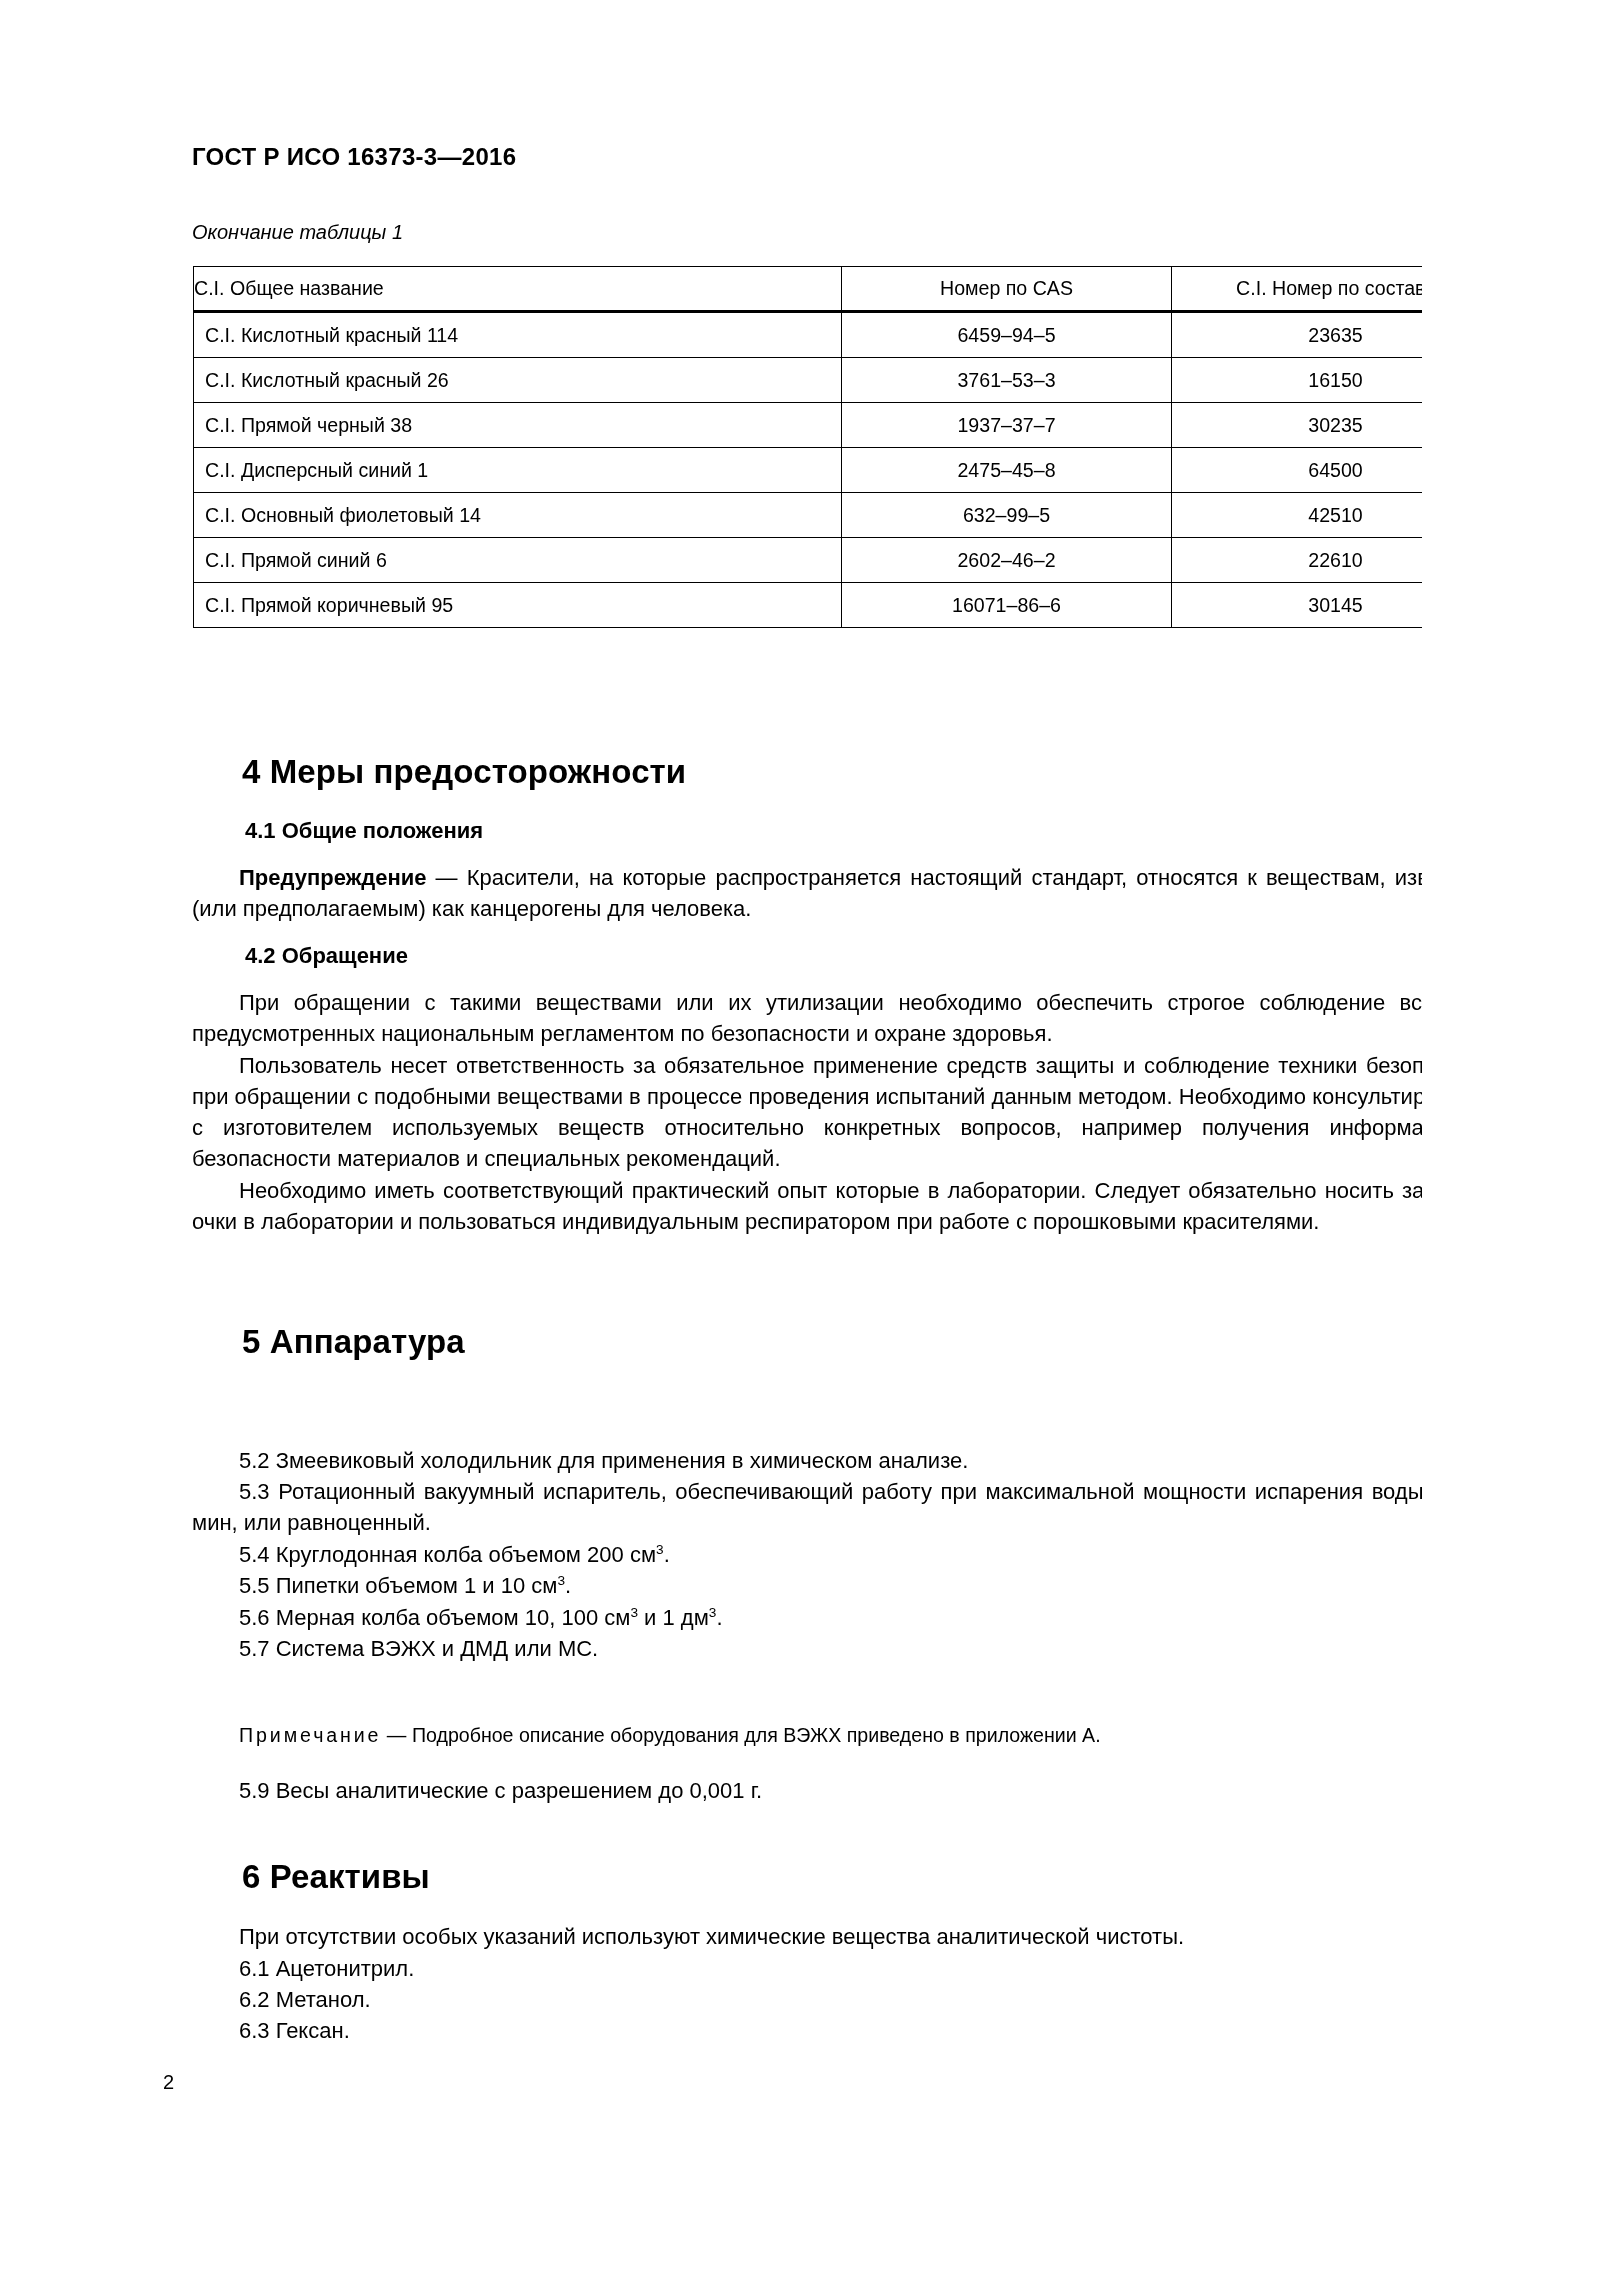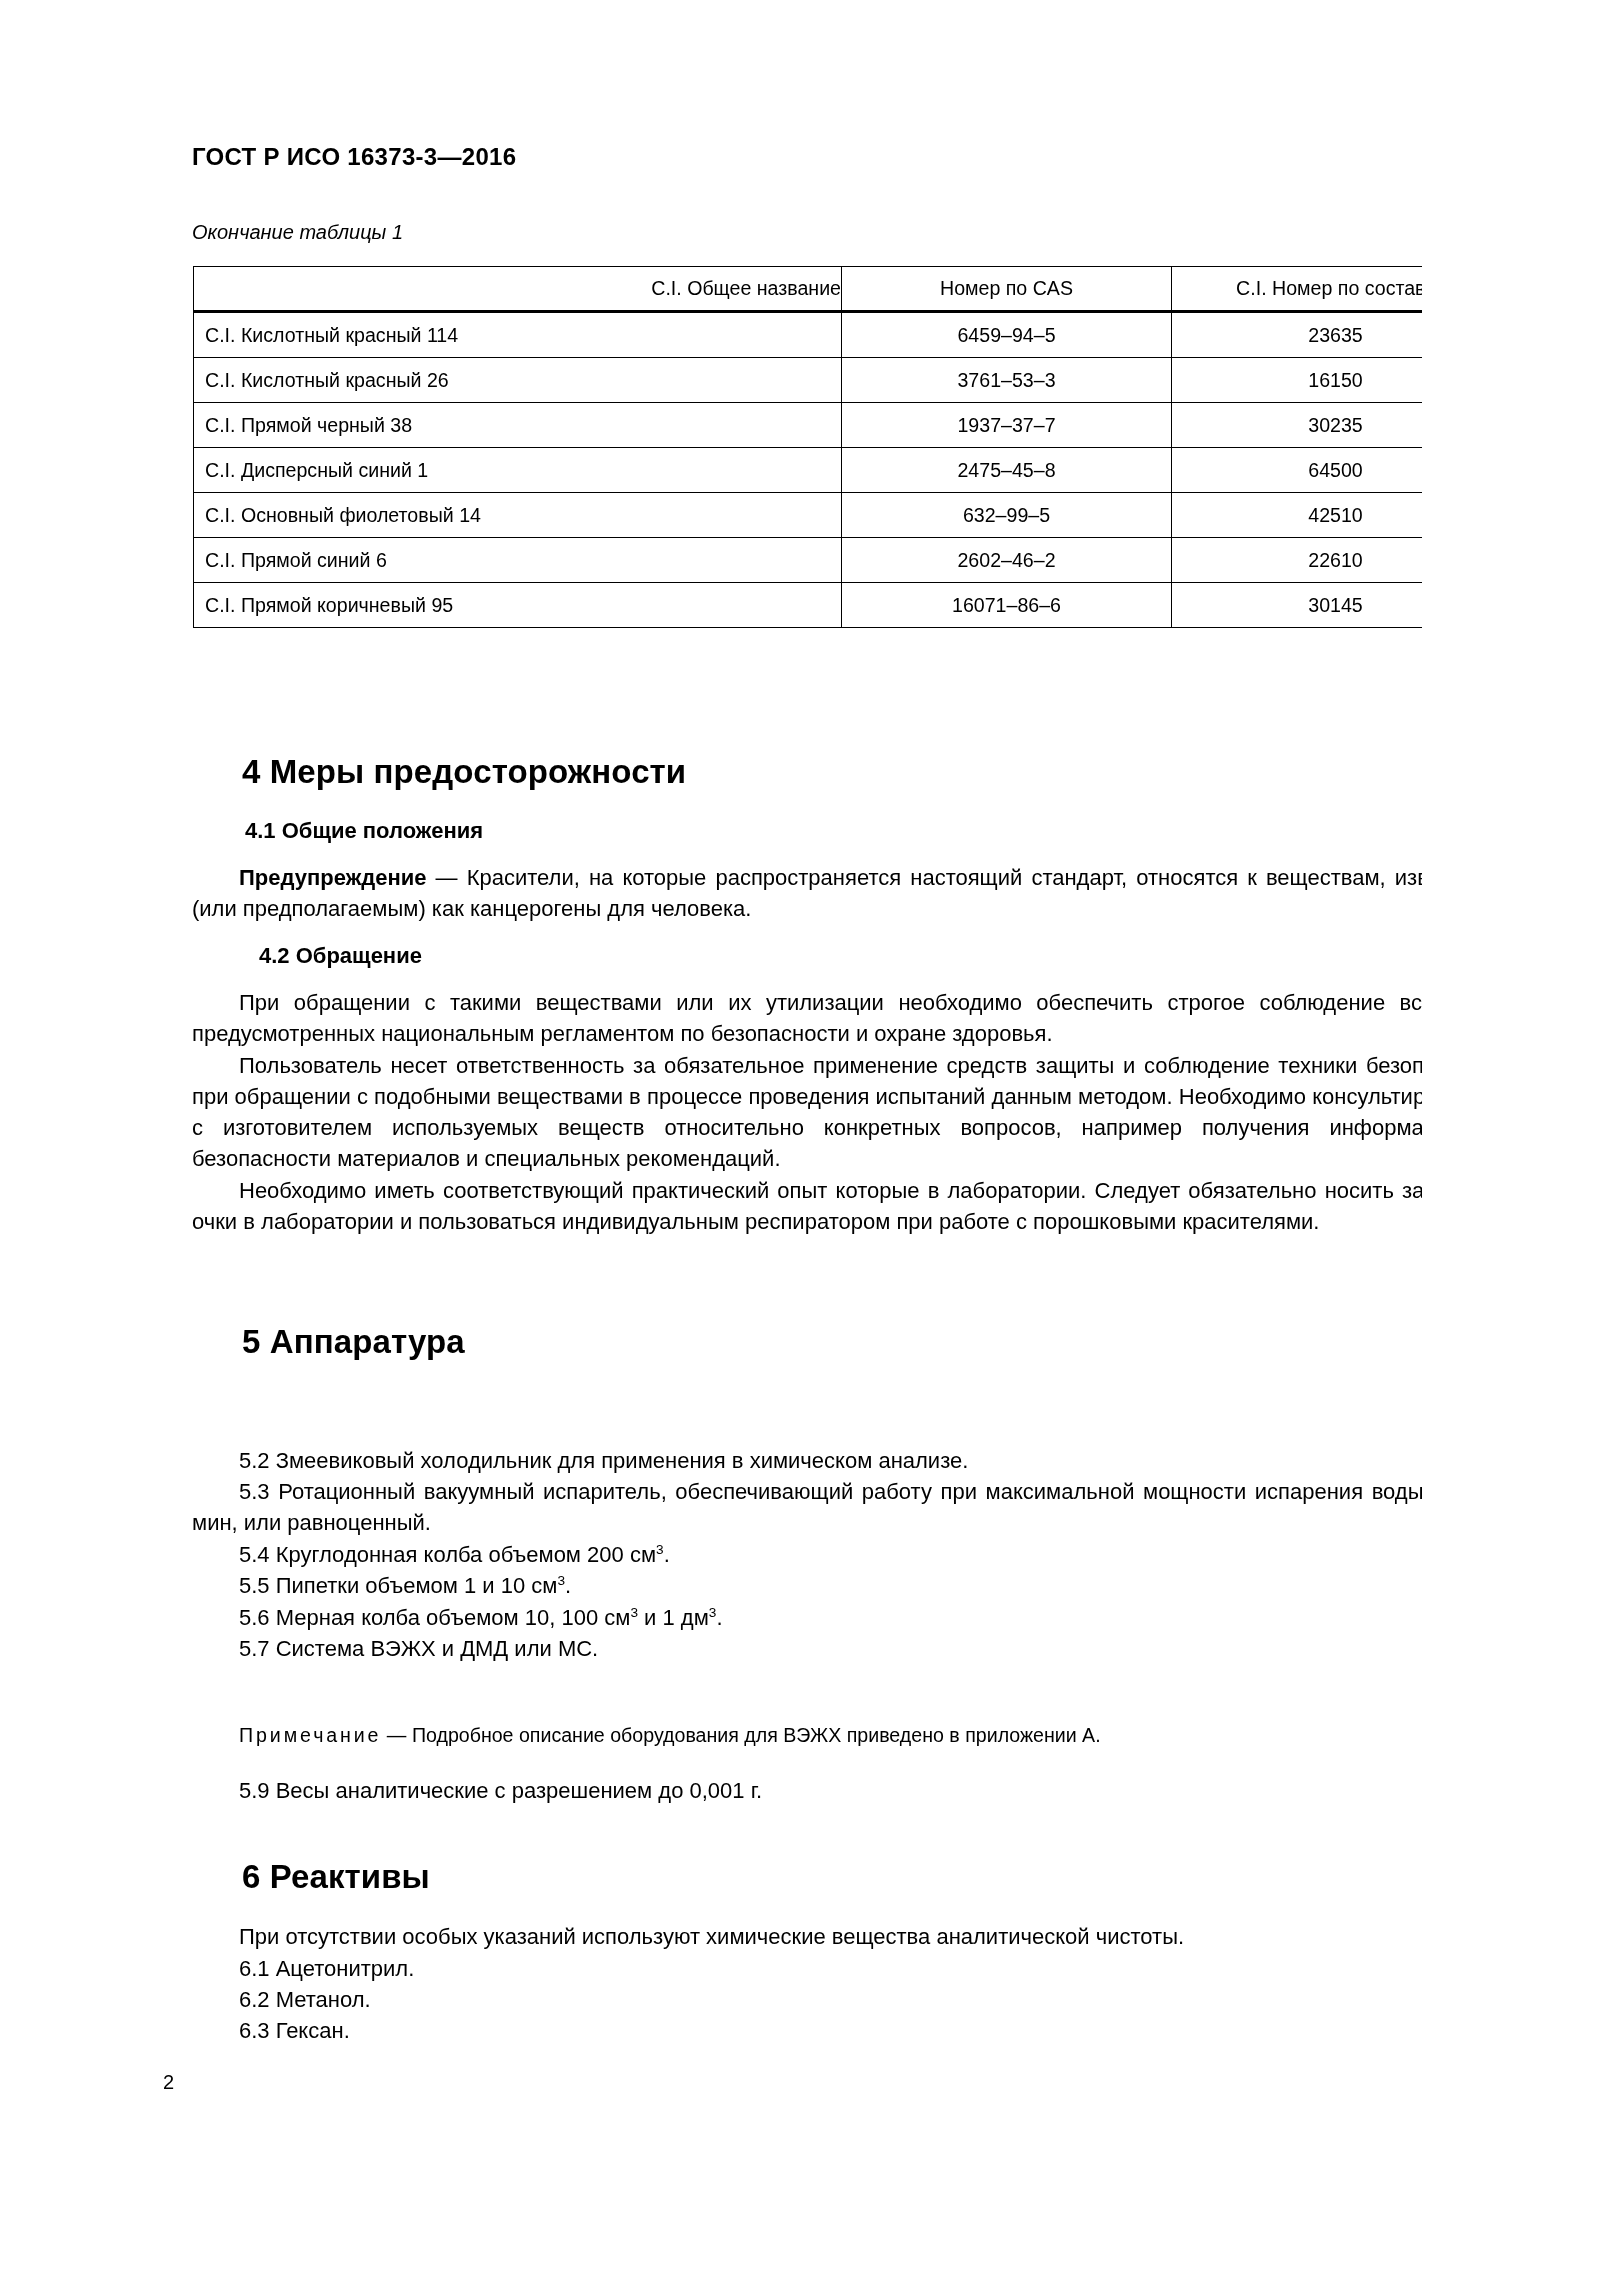--- a/index.html
+++ b/index.html
@@ -83,21 +83,21 @@
   table.dyes tbody tr:first-child td {
     border-top: 3.9px solid #000;
   }
   table.dyes td.name {
     text-align: left;
     padding-left: 11px;
   }
   table.dyes td.num {
     text-align: center;
   }
-  table.dyes thead th:first-child { text-align: right; }
+  table.dyes thead th:first-child { text-align: left; }
 
   
   .table-wrap { }
   table.dyes { border: 1.3px solid #000; }
 
   
   h2.sec {
     position: absolute;
     margin: 0;
     font-size: 33px;
@@ -219,21 +219,21 @@
   </div>
 
   <h2 class="sec" style="left:242px; top:753px;">4 Меры предосторожности</h2>
 
   <h3 class="subsec" style="left:242px; top:815px;">4.1 Общие положения</h3>
 
   <div class="para indent" style="left:192px; top:862px; width:1313px;">
     <b>Предупреждение</b><span> — Красители, на которые распространяется настоящий стандарт, относятся к веществам, известным (или предполагаемым) как канцерогены для человека.</span>
   </div>
 
-  <h3 class="subsec" style="left:256px; top:940px;">4.2 Обращение</h3>
+  <h3 class="subsec" style="left:242px; top:940px;">4.2 Обращение</h3>
 
   <div class="para indent" style="left:192px; top:987px; width:1313px;">При обращении с такими веществами или их утилизации необходимо обеспечить строгое соблюдение всех мер, предусмотренных национальным регламентом по безопасности и охране здоровья.</div>
 
   <div class="para indent" style="left:192px; top:1050px; width:1313px;">Пользователь несет ответственность за обязательное применение средств защиты и соблюдение техники безопасности при обращении с подобными веществами в процессе проведения испытаний данным методом. Необходимо консультироваться с изготовителем используемых веществ относительно конкретных вопросов, например получения информации по безопасности материалов и специальных рекомендаций.</div>
 
   <div class="para indent" style="left:192px; top:1175px; width:1313px;">Необходимо иметь соответствующий практический опыт которые в лаборатории. Следует обязательно носить защитные очки в лаборатории и пользоваться индивидуальным респиратором при работе с порошковыми красителями.</div>
 
   <h2 class="sec" style="left:242px; top:1323px;">5 Аппаратура</h2>
 
 

